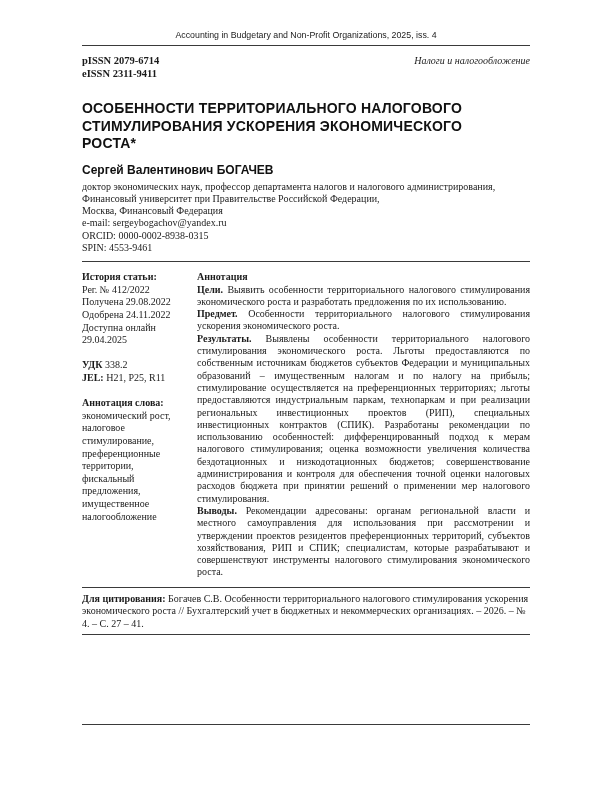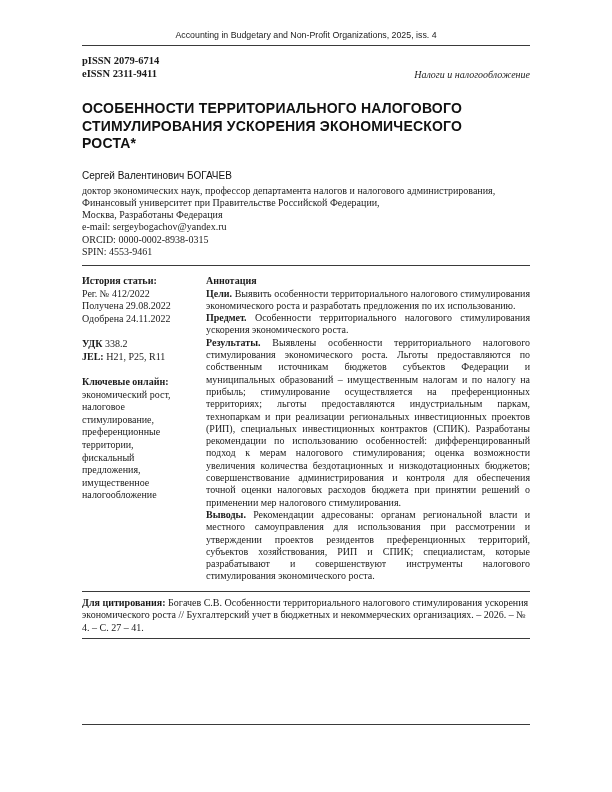--- a/index.html
+++ b/index.html
@@ -28,21 +28,21 @@
     font-family: "Liberation Sans", sans-serif;
     font-size: 8.8px;
     text-align: center;
     color: #222;
   }
   .rule-head { margin-top: 5px; }
   .issn-row {
     margin-top: 8px;
     display: flex;
     justify-content: space-between;
-    align-items: flex-end;
+    align-items: flex-start;
   }
   .issn-block {
     font-weight: bold;
     font-size: 10.5px;
     line-height: 13px;
   }
   .rubric {
     font-style: italic;
     font-size: 10px;
     padding-top: 1px;
@@ -51,36 +51,36 @@
     margin: 20px 0 0 0;
     font-family: "Liberation Sans", sans-serif;
     font-weight: bold;
     font-size: 14px;
     line-height: 17.5px;
     letter-spacing: 0.2px;
     max-width: 430px;
     color: #111;
   }
   .author-name {
-    margin-top: 17px;
+    margin-top: 10px;
     font-family: "Liberation Sans", sans-serif;
-    font-weight: normal;
-    font-size: 10px;
+    font-weight: bold;
+    font-size: 12px;
     color: #111;
   }
   .affiliation {
     margin-top: 4px;
     font-size: 10px;
     line-height: 12.3px;
   }
   .rule-author { margin-top: 7px; }
   .columns {
     margin-top: 9px;
     display: flex;
-    gap: 20px;
+    gap: 11px;
   }
   .left-col {
     width: 104px;
     flex: 0 0 104px;
     font-size: 10px;
     line-height: 12.6px;
   }
   .left-block + .left-block { margin-top: 12.6px; }
   .bold { font-weight: bold; }
   .right-col {
@@ -142,45 +142,46 @@
       <div class="rubric">Налоги и налогообложение</div>
     </div>
 
     <h1 class="article-title"><span>ОСОБЕННОСТИ ТЕРРИТОРИАЛЬНОГО НАЛОГОВОГО СТИМУЛИРОВАНИЯ УСКОРЕНИЯ ЭКОНОМИЧЕСКОГО РОСТА</span><span>*</span></h1>
 
     <div class="author-name">Сергей Валентинович БОГАЧЕВ</div>
 
     <div class="affiliation">
       <div>доктор экономических наук, профессор департамента налогов и налогового администрирования,</div>
       <div>Финансовый университет при Правительстве Российской Федерации,</div>
-      <div>Москва, Разработаны Федерация</div>
+      <div>Москва, Финансовый Федерация</div>
       <div>e-mail: sergeybogachov@yandex.ru</div>
       <div>ORCID: 0000-0002-8938-0315</div>
       <div>SPIN: 4553-9461</div>
     </div>
 
     <hr class="rule rule-author">
 
     <div class="columns">
 
       <div class="left-col">
         <div class="left-block">
           <div class="bold">История статьи:</div>
           <div>Рег. № 412/2022</div>
           <div>Получена 29.08.2022</div>
           <div>Одобрена 24.11.2022</div>
+          <div>Доступна онлайн 29.04.2025</div>
         </div>
 
         <div class="left-block">
           <div><span class="bold">УДК</span> <span>338.2</span></div>
           <div><span class="bold">JEL:</span> <span>H21, P25, R11</span></div>
         </div>
 
         <div class="left-block">
-          <div class="bold">Ключевые онлайн:</div>
+          <div class="bold">Аннотация слова:</div>
           <div>экономический рост, налоговое стимулирование, преференционные территории, фискальный предложения, имущественное налогообложение</div>
         </div>
       </div>
 
       <div class="right-col">
         <div class="abstract-head">Аннотация</div>
         <p class="abstract-par"><b>Цели.</b> <span>Выявить особенности территориального налогового стимулирования экономического роста и разработать предложения по их использованию.</span></p>
         <p class="abstract-par"><b>Предмет.</b> <span>Особенности территориального налогового стимулирования ускорения экономического роста.</span></p>
         <p class="abstract-par"><b>Результаты.</b> <span>Выявлены особенности территориального налогового стимулирования экономического роста. Льготы предоставляются по собственным источникам бюджетов субъектов Федерации и муниципальных образований – имущественным налогам и по налогу на прибыль; стимулирование осуществляется на преференционных территориях; льготы предоставляются индустриальным паркам, технопаркам и при реализации региональных инвестиционных проектов (РИП), специальных инвестиционных контрактов (СПИК). Разработаны рекомендации по использованию особенностей: дифференцированный подход к мерам налогового стимулирования; оценка возможности увеличения количества бездотационных и низкодотационных бюджетов; совершенствование администрирования и контроля для обеспечения точной оценки налоговых расходов бюджета при принятии решений о применении мер налогового стимулирования.</span></p>
         <p class="abstract-par"><b>Выводы.</b> <span>Рекомендации адресованы: органам региональной власти и местного самоуправления для использования при рассмотрении и утверждении проектов резидентов преференционных территорий, субъектов хозяйствования, РИП и СПИК; специалистам, которые разрабатывают и совершенствуют инструменты налогового стимулирования экономического роста.</span></p>

